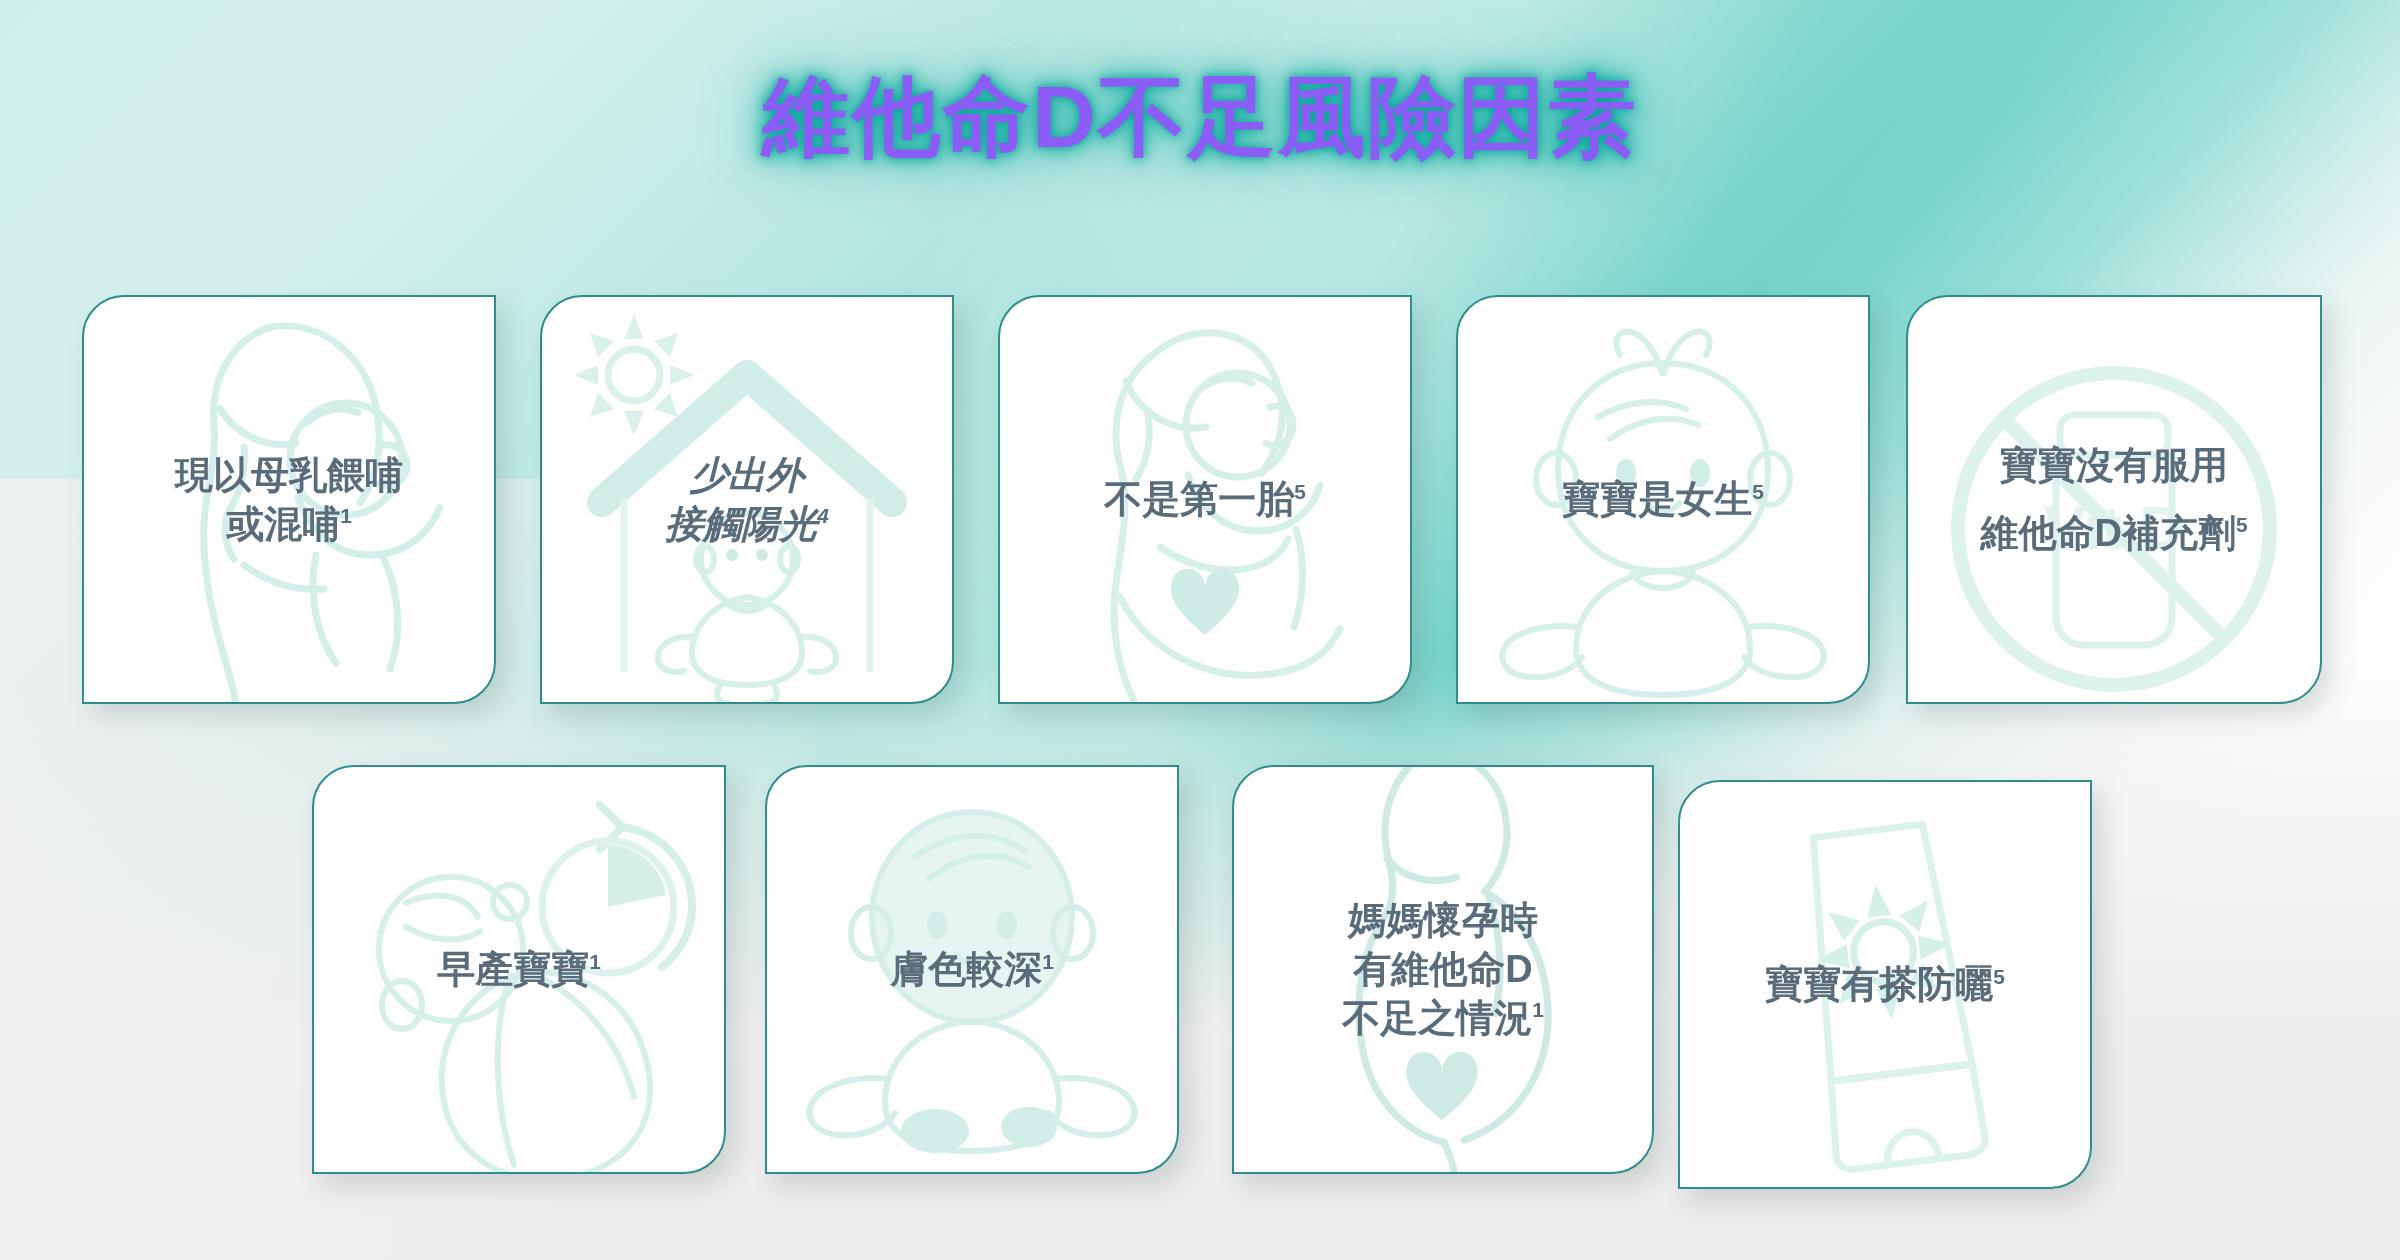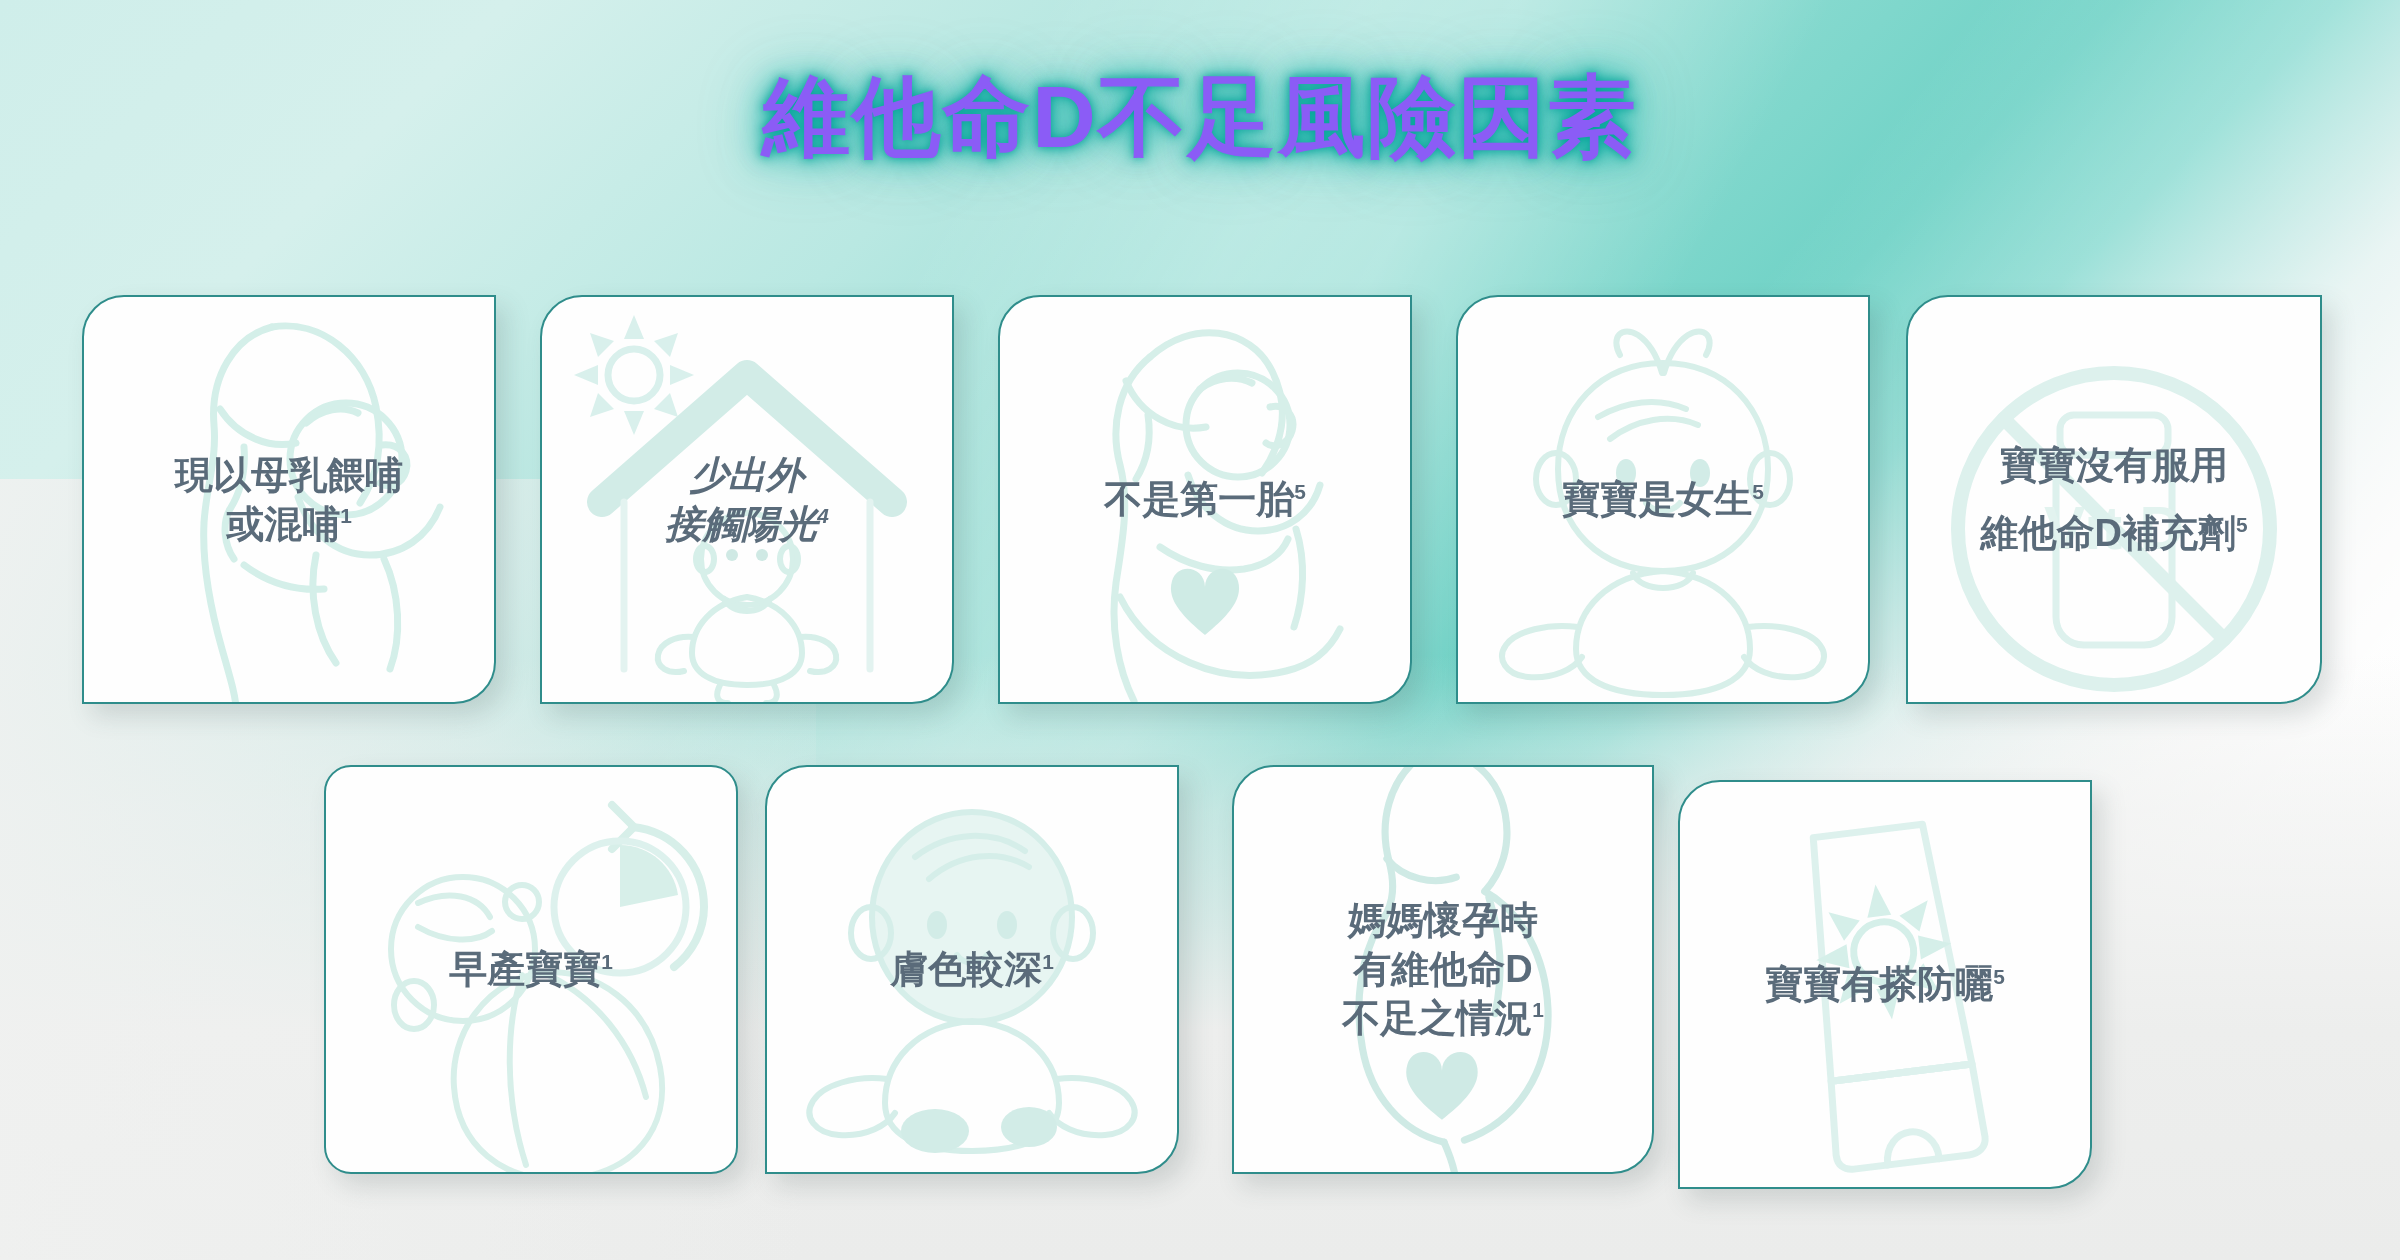--- a/index.html
+++ b/index.html
@@ -219,21 +219,21 @@
       <text x="206" y="252" font-size="62" font-weight="bold" fill="#e2f3ef" text-anchor="middle" font-family="'Liberation Sans',sans-serif">Vit D</text>
     </g>
     <g>
       <circle cx="206" cy="232" r="156" fill="none" stroke="#ddf1ed" stroke-width="14"></circle>
       <line x1="96" y1="122" x2="316" y2="342" stroke="#ddf1ed" stroke-width="14" stroke-linecap="round"></line>
     </g>
   </svg>
   <div class="label lbl-mid"><span>寶寶沒有服用</span><br><span style="display: inline-block; margin-top: 19px;">維他命D補充劑<span class="sup">5</span></span></div>
 </div>
 
-<div class="card" style="left:324px;top:765px;width:410px;height:405px;border-radius:27px;">
+<div class="card" style="left:312px;top:765px;width:410px;height:405px;">
   <svg class="art" viewBox="0 0 410 405">
     <g fill="none" stroke="#d7efe9" stroke-width="6" stroke-linecap="round" stroke-linejoin="round">
       <circle cx="137" cy="182" r="72"></circle>
       <path d="M92 136 C122 122 152 128 164 150"></path>
       <path d="M92 160 C120 176 150 176 166 164"></path>
       <circle cx="196" cy="135" r="17"></circle>
       <ellipse cx="88" cy="238" rx="20" ry="24"></ellipse>
       <path d="M214 206 C270 200 322 238 334 300 C346 362 306 408 240 412 C176 416 132 378 128 320 C124 268 158 216 214 206Z"></path>
       <path d="M196 208 C180 258 178 330 200 398"></path>
       <path d="M218 206 C270 230 306 276 320 330"></path>

